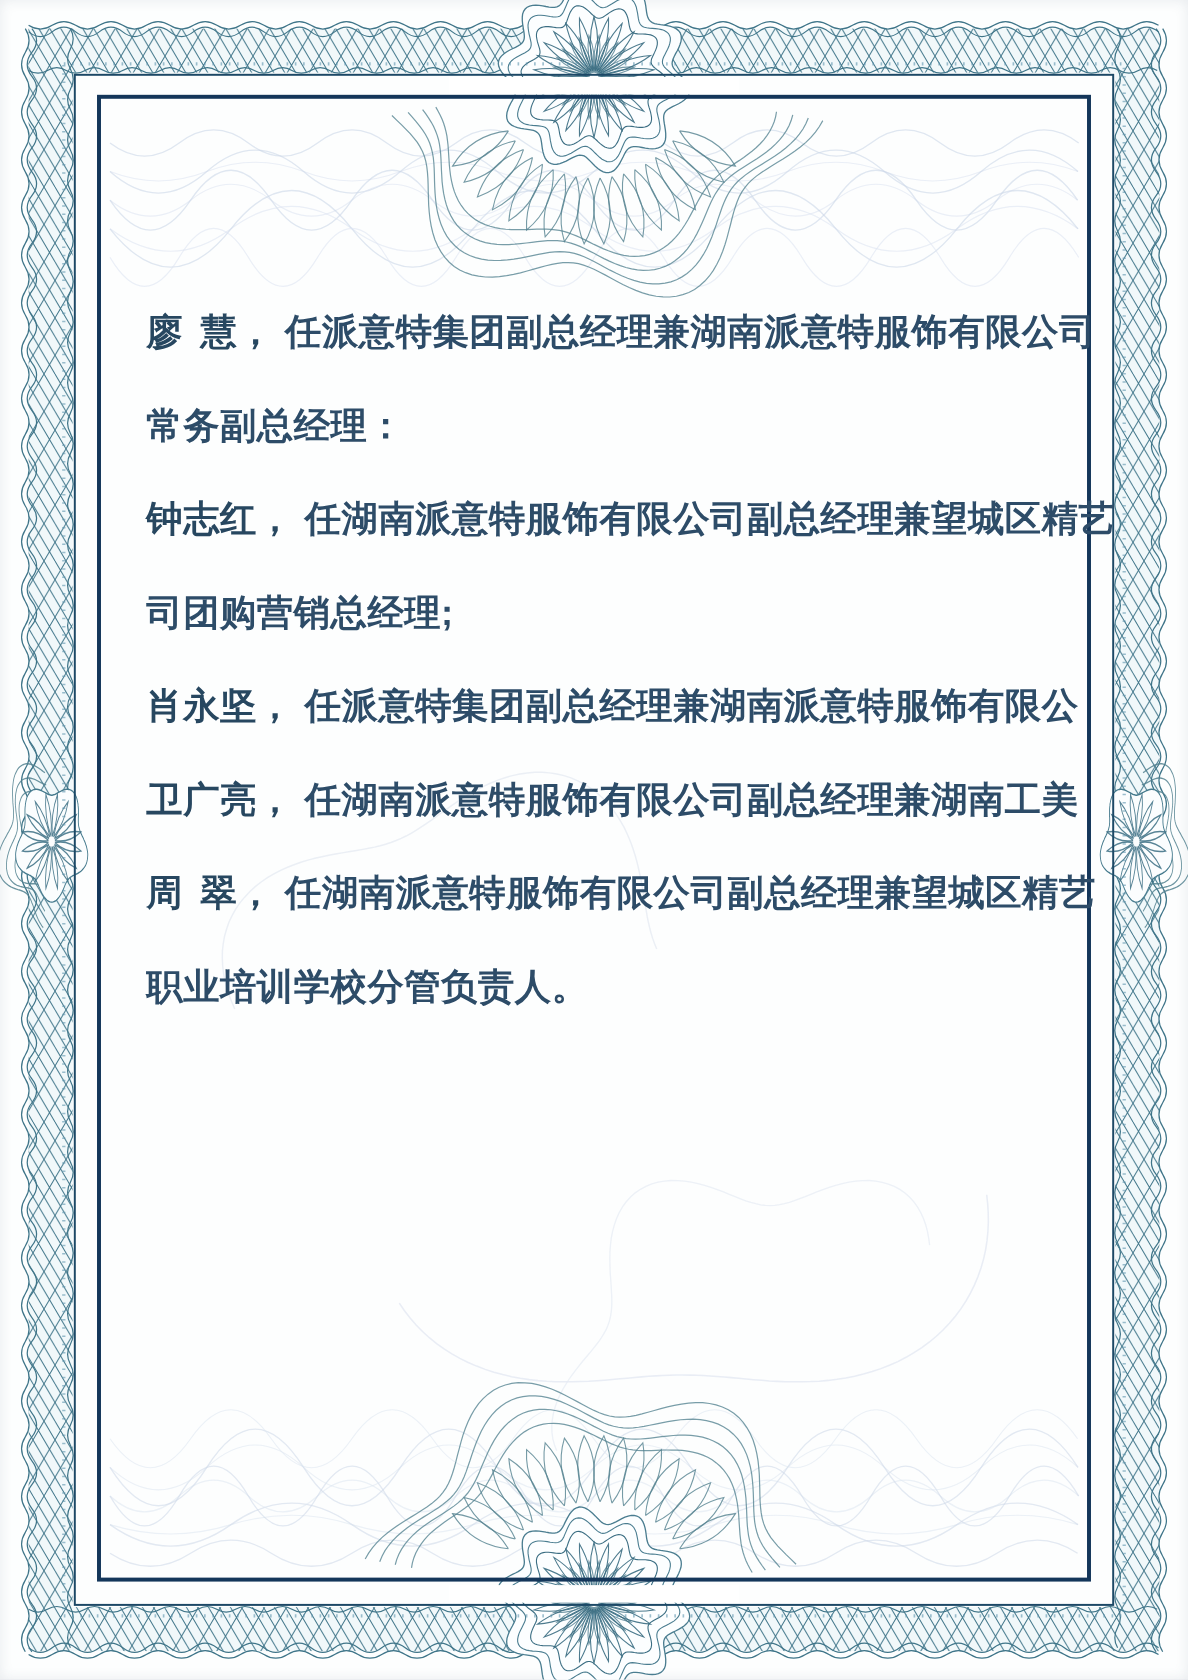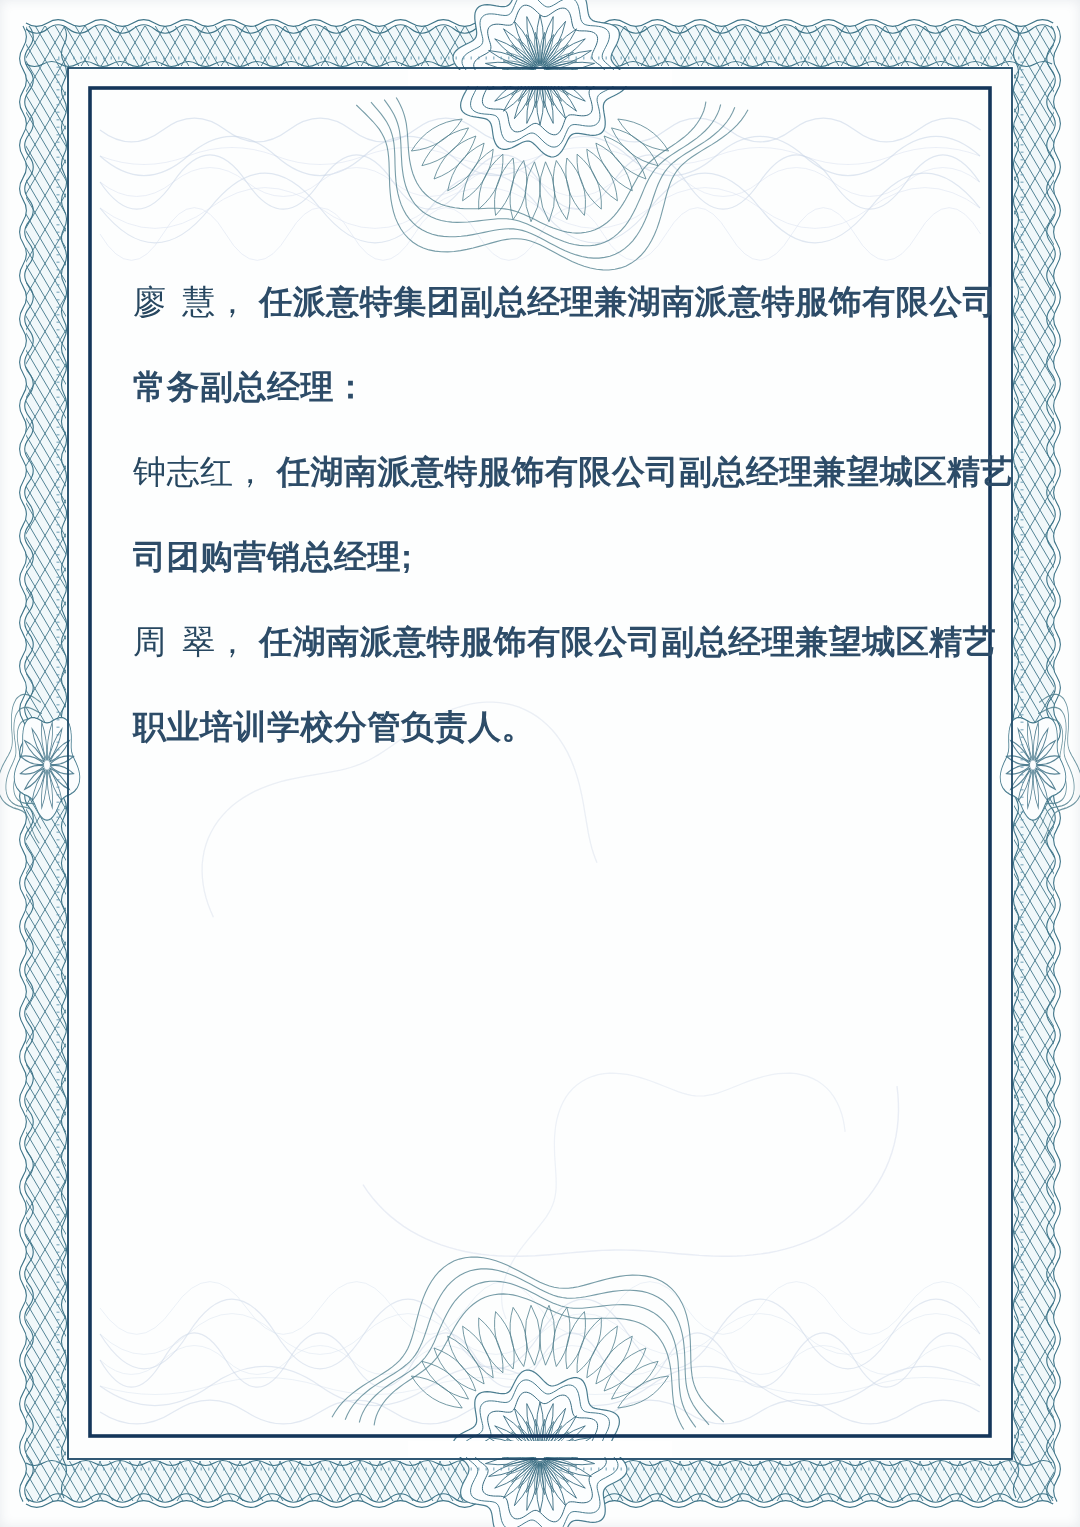--- a/index.html
+++ b/index.html
@@ -21,21 +21,21 @@
     letter-spacing:.5px;
     font-weight:600;
     z-index:5;
   }
   .doc-line{
     height:85px;
     line-height:85px;
     white-space:nowrap;
   }
   .p-name{
-    font-weight:400;
+    font-weight:700;
     color:#274760;
     word-spacing:6px;
     margin-right:10px;
   }
 </style>
 </head>
 <body>
 
 <div class="page">
 
@@ -297,18 +297,20 @@
   </svg>
 
   <div class="doc-text">
     <div class="doc-line"><span class="p-name">廖 慧，</span><span>任派意特集团副总经理兼湖南派意特服饰有限公司</span></div>
     <div class="doc-line"><span>常务副总经理：</span></div>
 
     <div class="doc-line"><span class="p-name">钟志红，</span><span>任湖南派意特服饰有限公司副总经理兼望城区精艺</span></div>
 
     <div class="doc-line"><span>司团购营销总经理;</span></div>
 
-
+    <div class="doc-line"><span class="p-name">肖永坚，</span><span>任派意特集团副总经理兼湖南派意特服饰有限公</span></div>
+
+    <div class="doc-line"><span class="p-name">卫广亮，</span><span>任湖南派意特服饰有限公司副总经理兼湖南工美</span></div>
 
     <div class="doc-line"><span class="p-name">周 翠，</span><span>任湖南派意特服饰有限公司副总经理兼望城区精艺</span></div>
     <div class="doc-line"><span>职业培训学校分管负责人。</span></div>
   </div>
 </div>
 
 </body></html>

